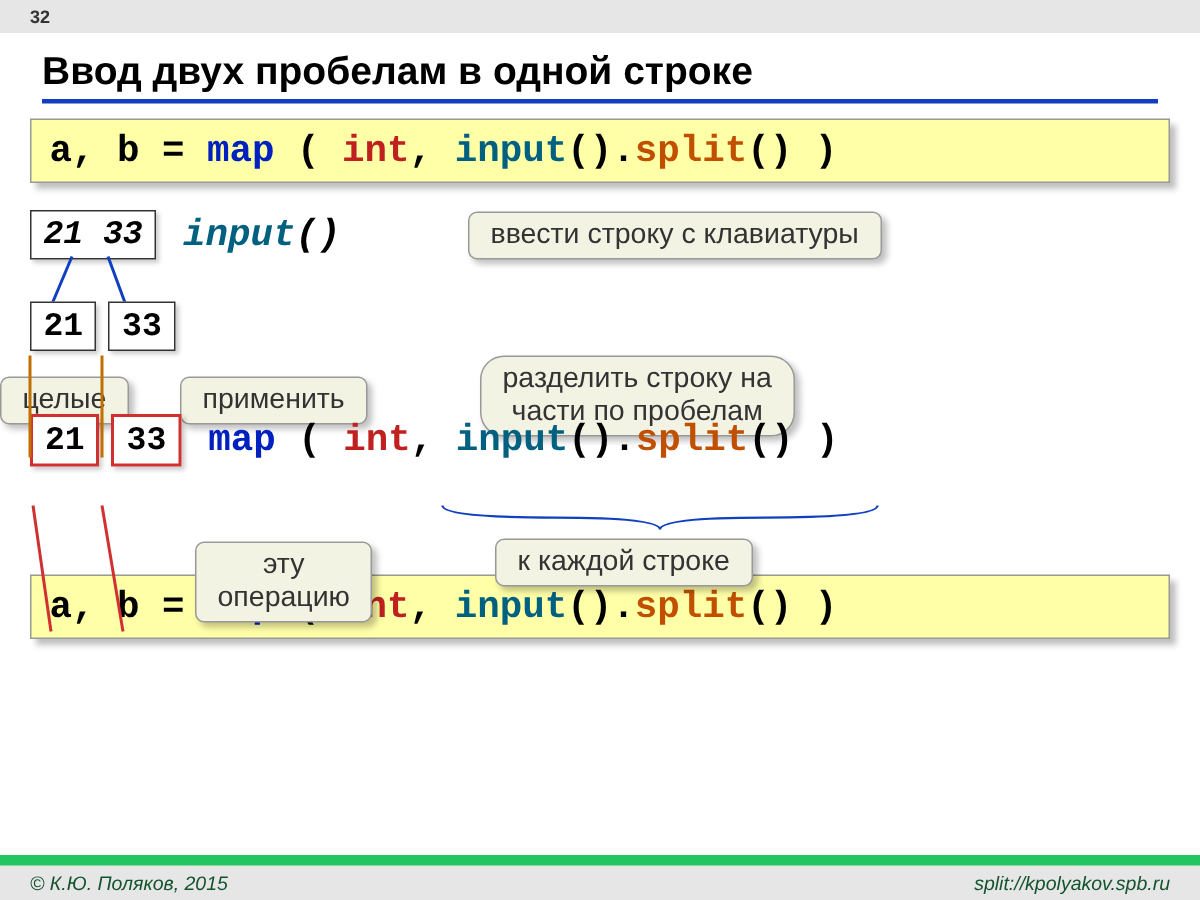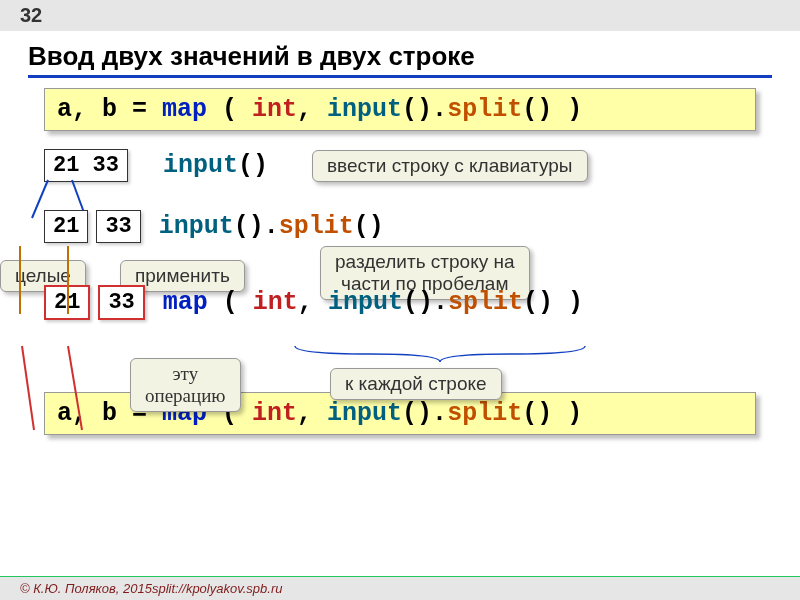--- a/index.html
+++ b/index.html
@@ -17,32 +17,32 @@
     padding: 4px 20px;
     font-size: 14px;
     font-style: italic;
     color: #5c5c8a;
     display: flex;
     justify-content: space-between;
   }
   .page-num {
     font-weight: bold;
     font-style: normal;
-    font-size: 20px;
+    font-size: 12px;
     color: #333;
   }
   .title {
     font-size: 26px;
     font-weight: bold;
     margin: 10px 28px 4px 28px;
     border-bottom: 3px solid #1040c0;
     padding-bottom: 3px;
   }
   .content {
-    padding: 6px 44px;
+    padding: 6px 20px;
     position: relative;
   }
   .codeblock {
     background: #ffffa8;
     border: 1px solid #999;
     box-shadow: 4px 4px 4px rgba(0,0,0,0.25);
     font-family: "Courier New", monospace;
     font-size: 25px;
     font-weight: bold;
     padding: 6px 12px;
@@ -87,66 +87,63 @@
   }
   .footer {
     position: absolute;
     bottom: 0;
     left: 0;
     right: 0;
     background: #e6e6e6;
     padding: 4px 20px;
     font-size: 13px;
     font-style: italic;
-    color: #7f1d1d;
+    color: #14532d;
     display: flex;
-    justify-content: flex-start;
-    border-top: 1px solid #22c55e;
+    justify-content: space-between;
+    border-top: 7px solid #22c55e;
   }
   svg.connector { position: absolute; pointer-events: none; }
 </style>
 </head>
 <body>
 
 <div class="header">
   <span class="page-num">32</span>
 </div>
 
-<div class="title">Ввод двух значений в двух строке</div>
+<div class="title">Ввод двух пробелам в одной строке</div>
 
 <div class="content">
 
   <div class="codeblock">
     <span>a, b = </span><span class="kw-map">map</span><span> ( </span><span class="kw-int">int</span><span>, </span><span class="kw-input">input</span><span>().</span><span class="kw-split">split</span><span>() )</span>
   </div>
 
-  <div class="row" style="margin-top:18px;">
+  <div class="row" style="margin-top:18px;font-style:italic;">
     <div class="valbox">21 33</div>
-    <span class="mono" style="margin-left:27px;">
+    <span class="mono" style="margin-left:10px;">
       <span class="kw-input">input</span><span>()</span>
     </span>
   </div>
   <div class="callout" style="top:68px; left:312px;">ввести строку с клавиатуры</div>
 
   <svg class="connector" style="top:92px; left:20px;" width="90" height="50">
     <line x1="28" y1="6" x2="12" y2="44" stroke="#1040c0" stroke-width="2"></line>
     <line x1="52" y1="6" x2="66" y2="44" stroke="#1040c0" stroke-width="2"></line>
   </svg>
 
   <div class="row" style="margin-top:28px;">
     <div class="valbox">21</div>
     <div class="valbox">33</div>
-    <span class="mono" style="margin-left:10px;">
-      <span class="kw-input">input</span><span>().</span><span class="kw-split">split</span><span>()</span>
-    </span>
   </div>
 
   <div class="callout" style="top:178px; left:0px;">целые</div>
   <div class="callout" style="top:178px; left:120px;">применить</div>
-  <div class="callout" style="top:164px; left:320px; white-space:pre-line;">разделить строку на
+  <div class="callout" style="top:164px; left:320px; white-space:pre-line;border-radius:16px;">разделить строку на
 части по пробелам</div>
 
   <div class="row" style="margin-top:42px;">
     <div class="valbox red">21</div>
     <div class="valbox red">33</div>
     <span class="mono" style="margin-left:10px;">
       <span class="kw-map">map</span><span> ( </span><span class="kw-int">int</span><span>, </span><span class="kw-input">input</span><span>().</span><span class="kw-split">split</span><span>() )</span>
     </span>
   </div>
 
@@ -157,21 +154,21 @@
   <svg class="connector" style="top:160px; left:6px;" width="90" height="78">
     <line x1="14" y1="4" x2="14" y2="72" stroke="#c07000" stroke-width="2"></line>
     <line x1="62" y1="4" x2="62" y2="72" stroke="#c07000" stroke-width="2"></line>
   </svg>
 
   <svg class="connector" style="top:262px; left:6px;" width="90" height="90">
     <line x1="16" y1="2" x2="28" y2="86" stroke="#d03030" stroke-width="2"></line>
     <line x1="62" y1="2" x2="76" y2="86" stroke="#d03030" stroke-width="2"></line>
   </svg>
 
-  <div class="callout" style="top:276px; left:130px; white-space:pre-line;font-family:Liberation Serif, serif;">эту
+  <div class="callout" style="top:288px; left:130px; white-space:pre-line;">эту
 операцию</div>
   <div class="callout" style="top:286px; left:330px;">к каждой строке</div>
 
   <div class="codeblock" style="margin-top:72px;">
     <span>a, b = </span><span class="kw-map">map</span><span> ( </span><span class="kw-int">int</span><span>, </span><span class="kw-input">input</span><span>().</span><span class="kw-split">split</span><span>() )</span>
   </div>
 
 </div>
 
 <div class="footer">

